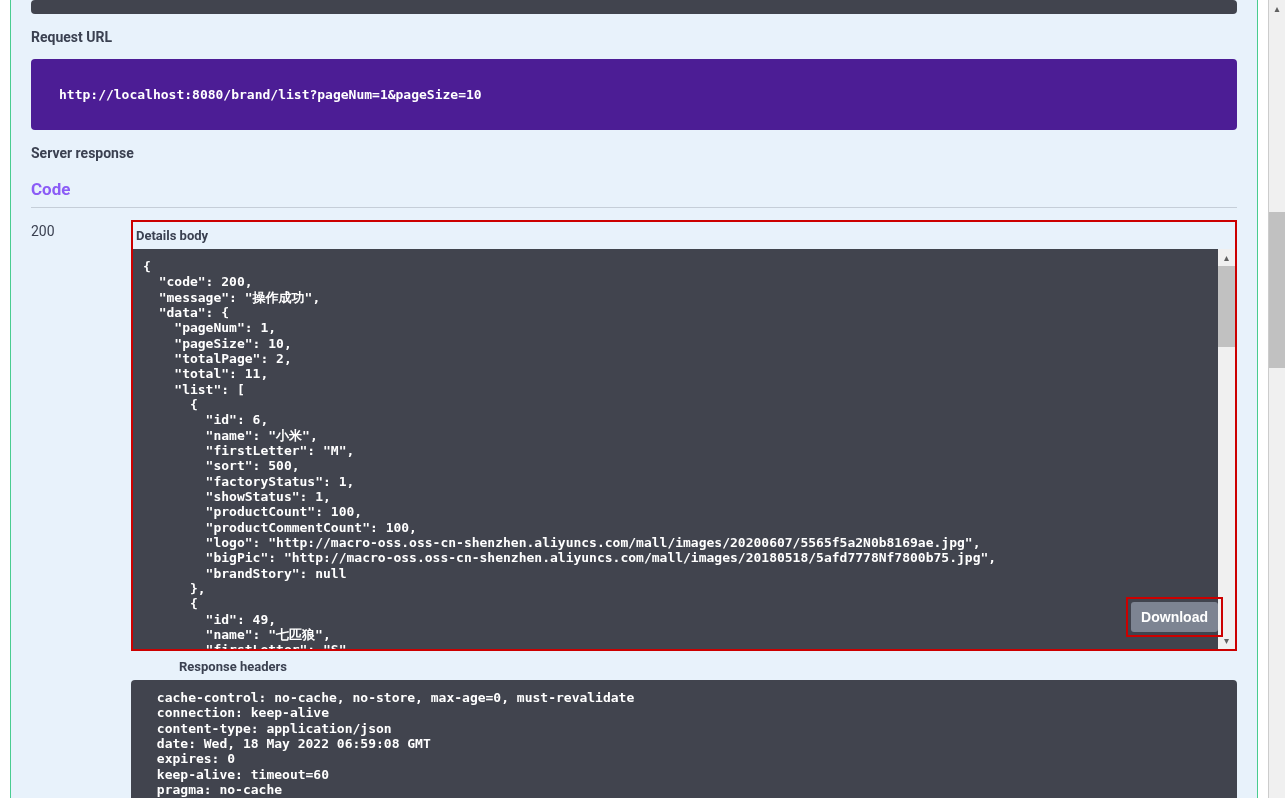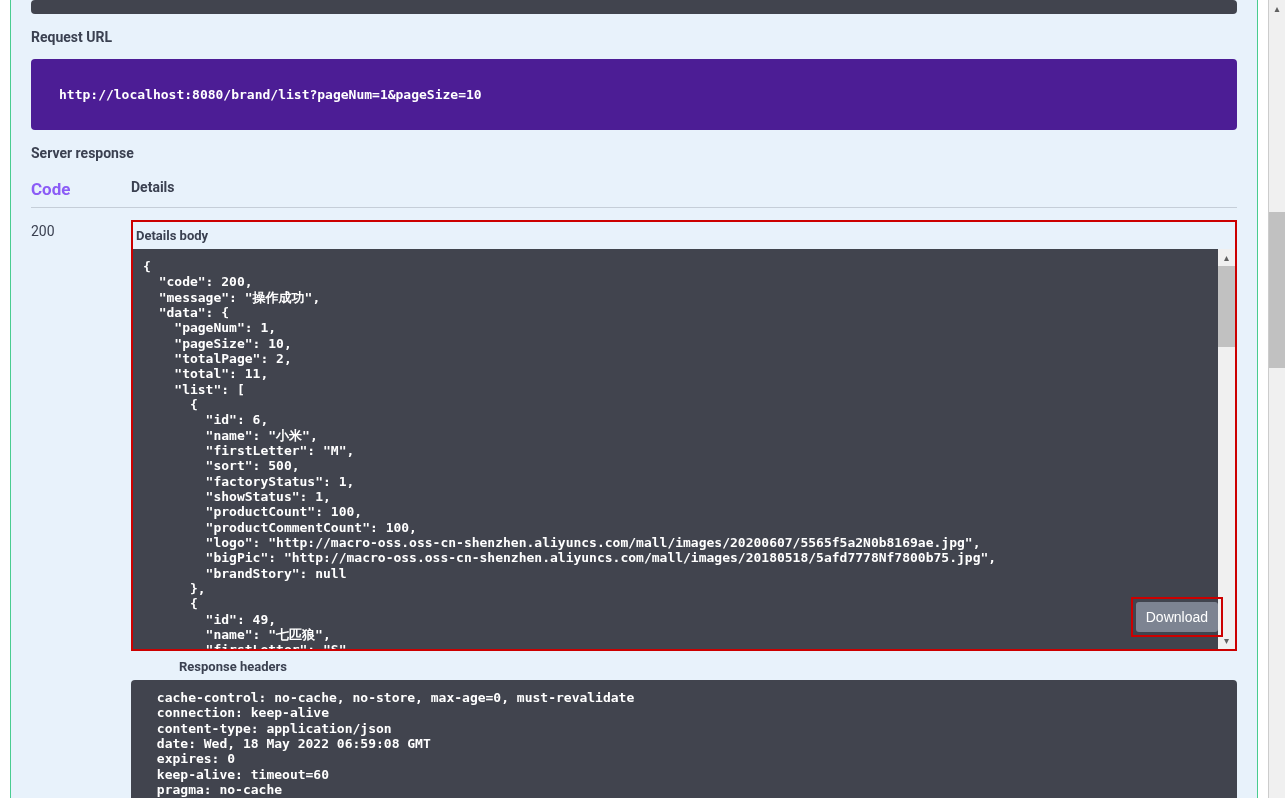--- a/index.html
+++ b/index.html
@@ -113,21 +113,21 @@
       position: absolute;
       right: 12px;
       bottom: 12px;
       border: 2.5px solid #cc0000;
       padding: 3px;
     }
     .download-btn {
       background: #7d8492;
       color: #ffffff;
       border: none;
-      font-weight: 400;
+      font-weight: 700;
       font-size: 14px;
       padding: 7px 10px;
       border-radius: 3px;
       cursor: pointer;
     }
     .response-headers-label {
       font-size: 13px;
       font-weight: 700;
       color: #3b4151;
       margin-bottom: 6px;
@@ -218,21 +218,20 @@
 
     <div class="curl-box"></div>
 
     <div class="section-label">Request URL</div>
     <div class="url-box">http://localhost:8080/brand/list?pageNum=1&amp;pageSize=10</div>
 
     <div class="server-response-label">Server response</div>
 
     <div class="table-header">
       <div class="code-col">Code</div>
-      <div class="details-col">Details</div>
     </div>
 
     <div class="response-row">
       <div class="code-value">200</div>
       <div class="details-content">
 
         <div class="response-body-wrapper">
           <div class="response-body-label">Details body</div>
           <div class="body-container">
             <div class="code-body-with-scroll">

